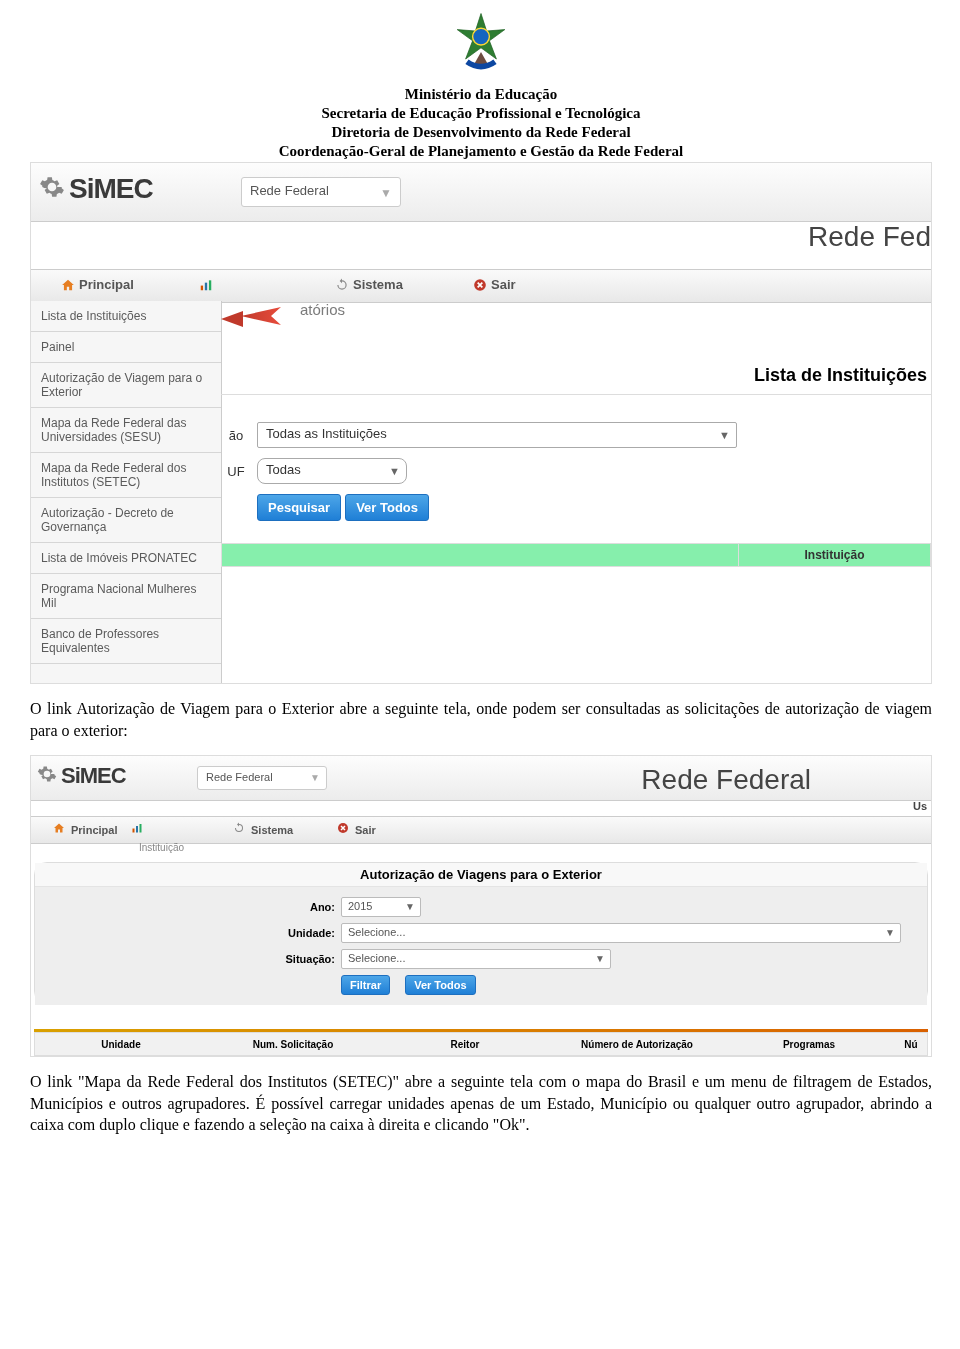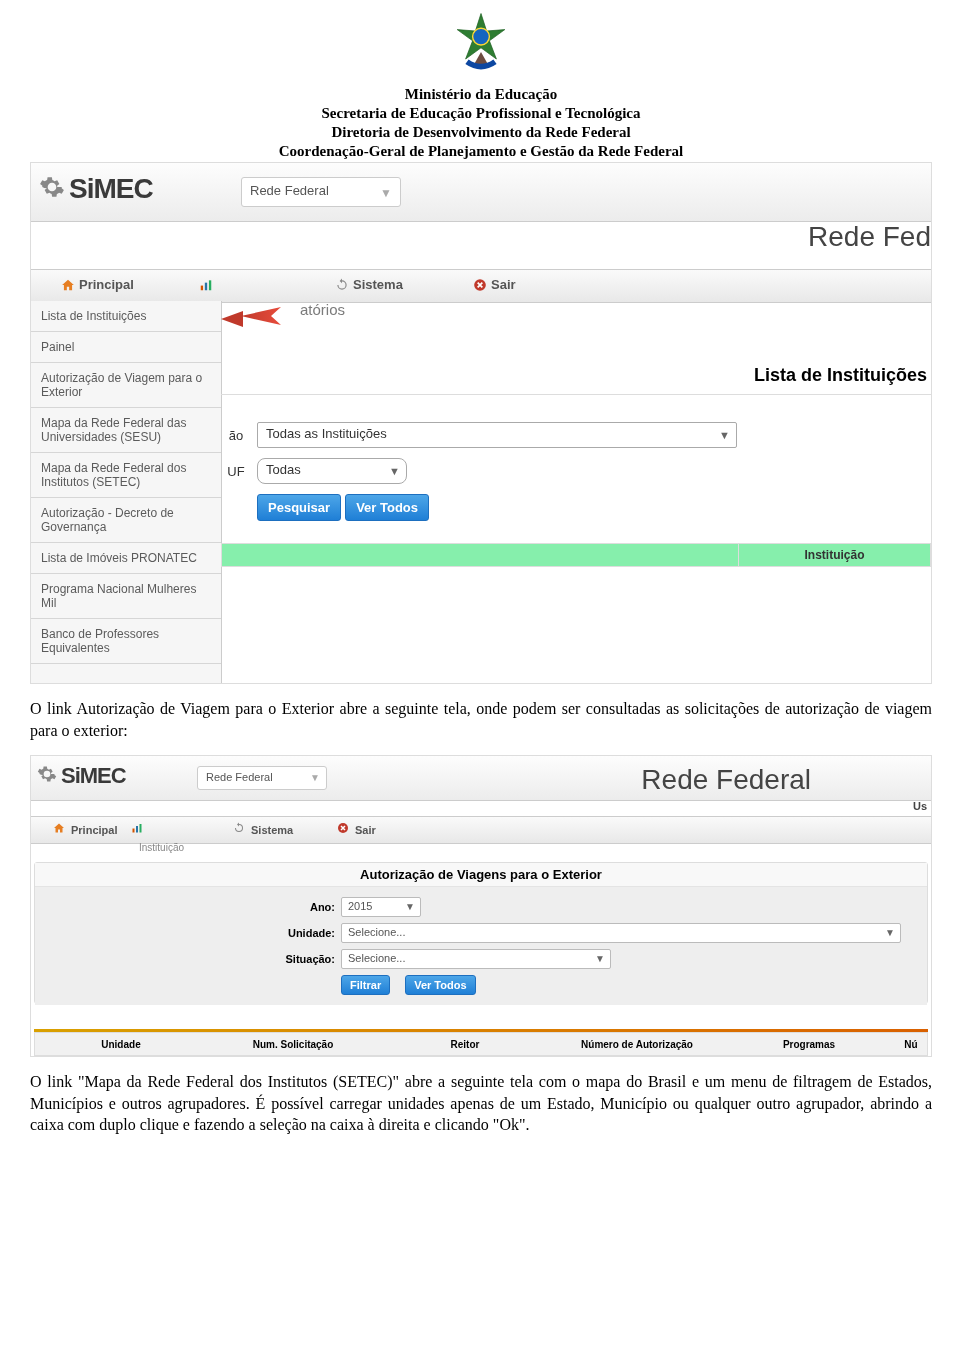--- a/index.html
+++ b/index.html
@@ -49,21 +49,21 @@
   .module-dd2 .caret { position:absolute; right:6px; top:5px; font-size:10px; color:#aaa;}
   .big-title2 { position:absolute; top:8px; right:120px; font-size:28px; color:#444; font-family:Arial, sans-serif;}
   .us-label { position:absolute; top:44px; right:4px; font-size:11px; color:#444; font-weight:bold;}
   .navbar2 { position:absolute; top:60px; left:0; right:0; height:26px; background:linear-gradient(#fafafa,#e8e8e8); border-top:1px solid #ccc; border-bottom:1px solid #ccc;}
   .nav2-item { position:absolute; top:5px; font-size:11px; font-weight:bold; color:#555;}
   .nav2-principal { left:22px;}
   .nav2-rel-icon { left:100px;}
   .nav2-sistema { left:202px;}
   .nav2-sair { left:306px;}
   .nav2-rel-text { position:absolute; top:86px; left:108px; font-size:10px; color:#888;}
-  .panel2 { position:absolute; top:106px; left:3px; right:3px; border:1px solid #ddd; border-radius:3px; height:140px; }
+  .panel2 { position:absolute; top:106px; left:3px; right:3px; border:1px solid #ddd; border-radius:13px; height:140px; }
   .panel2-header { text-align:center; font-size:13px; font-weight:bold; padding:4px 0; border-bottom:1px solid #e4e4e4; background:#f8f8f8;}
   .panel2-body { padding:6px 10px; background:#eee;}
   .form2-row { display:flex; height:24px; align-items:center; margin:2px 0;}
   .form2-row .label { width:290px; text-align:right; font-size:11px; font-weight:bold; padding-right:6px;}
   .sel2 { background:#fff; border:1px solid #bbb; border-radius:2px; height:20px; font-size:11px; color:#555; padding:2px 20px 2px 6px; position:relative; box-sizing:border-box;}
   .sel2 .caret { position:absolute; right:5px; top:3px; font-size:10px; color:#666;}
   .btn2 { display:inline-block; background:linear-gradient(#4da6e8,#1f7fd6); color:#fff; font-size:11px; font-weight:bold; border:1px solid #1d6fbf; border-radius:3px; padding:3px 8px; margin-right:15px; cursor:pointer;}
   .grad-bar { position:absolute; bottom:22px; left:3px; right:3px; height:5px; background:linear-gradient(to right, #d9a000, #d96000);}
   .thead2 { position:absolute; bottom:0; left:3px; right:3px; height:22px; background:#f1f1f1; border:1px solid #ddd; display:flex; font-size:10px; font-weight:bold; align-items:center;}
   .th2 { flex:1; text-align:center; padding:0 4px; }

